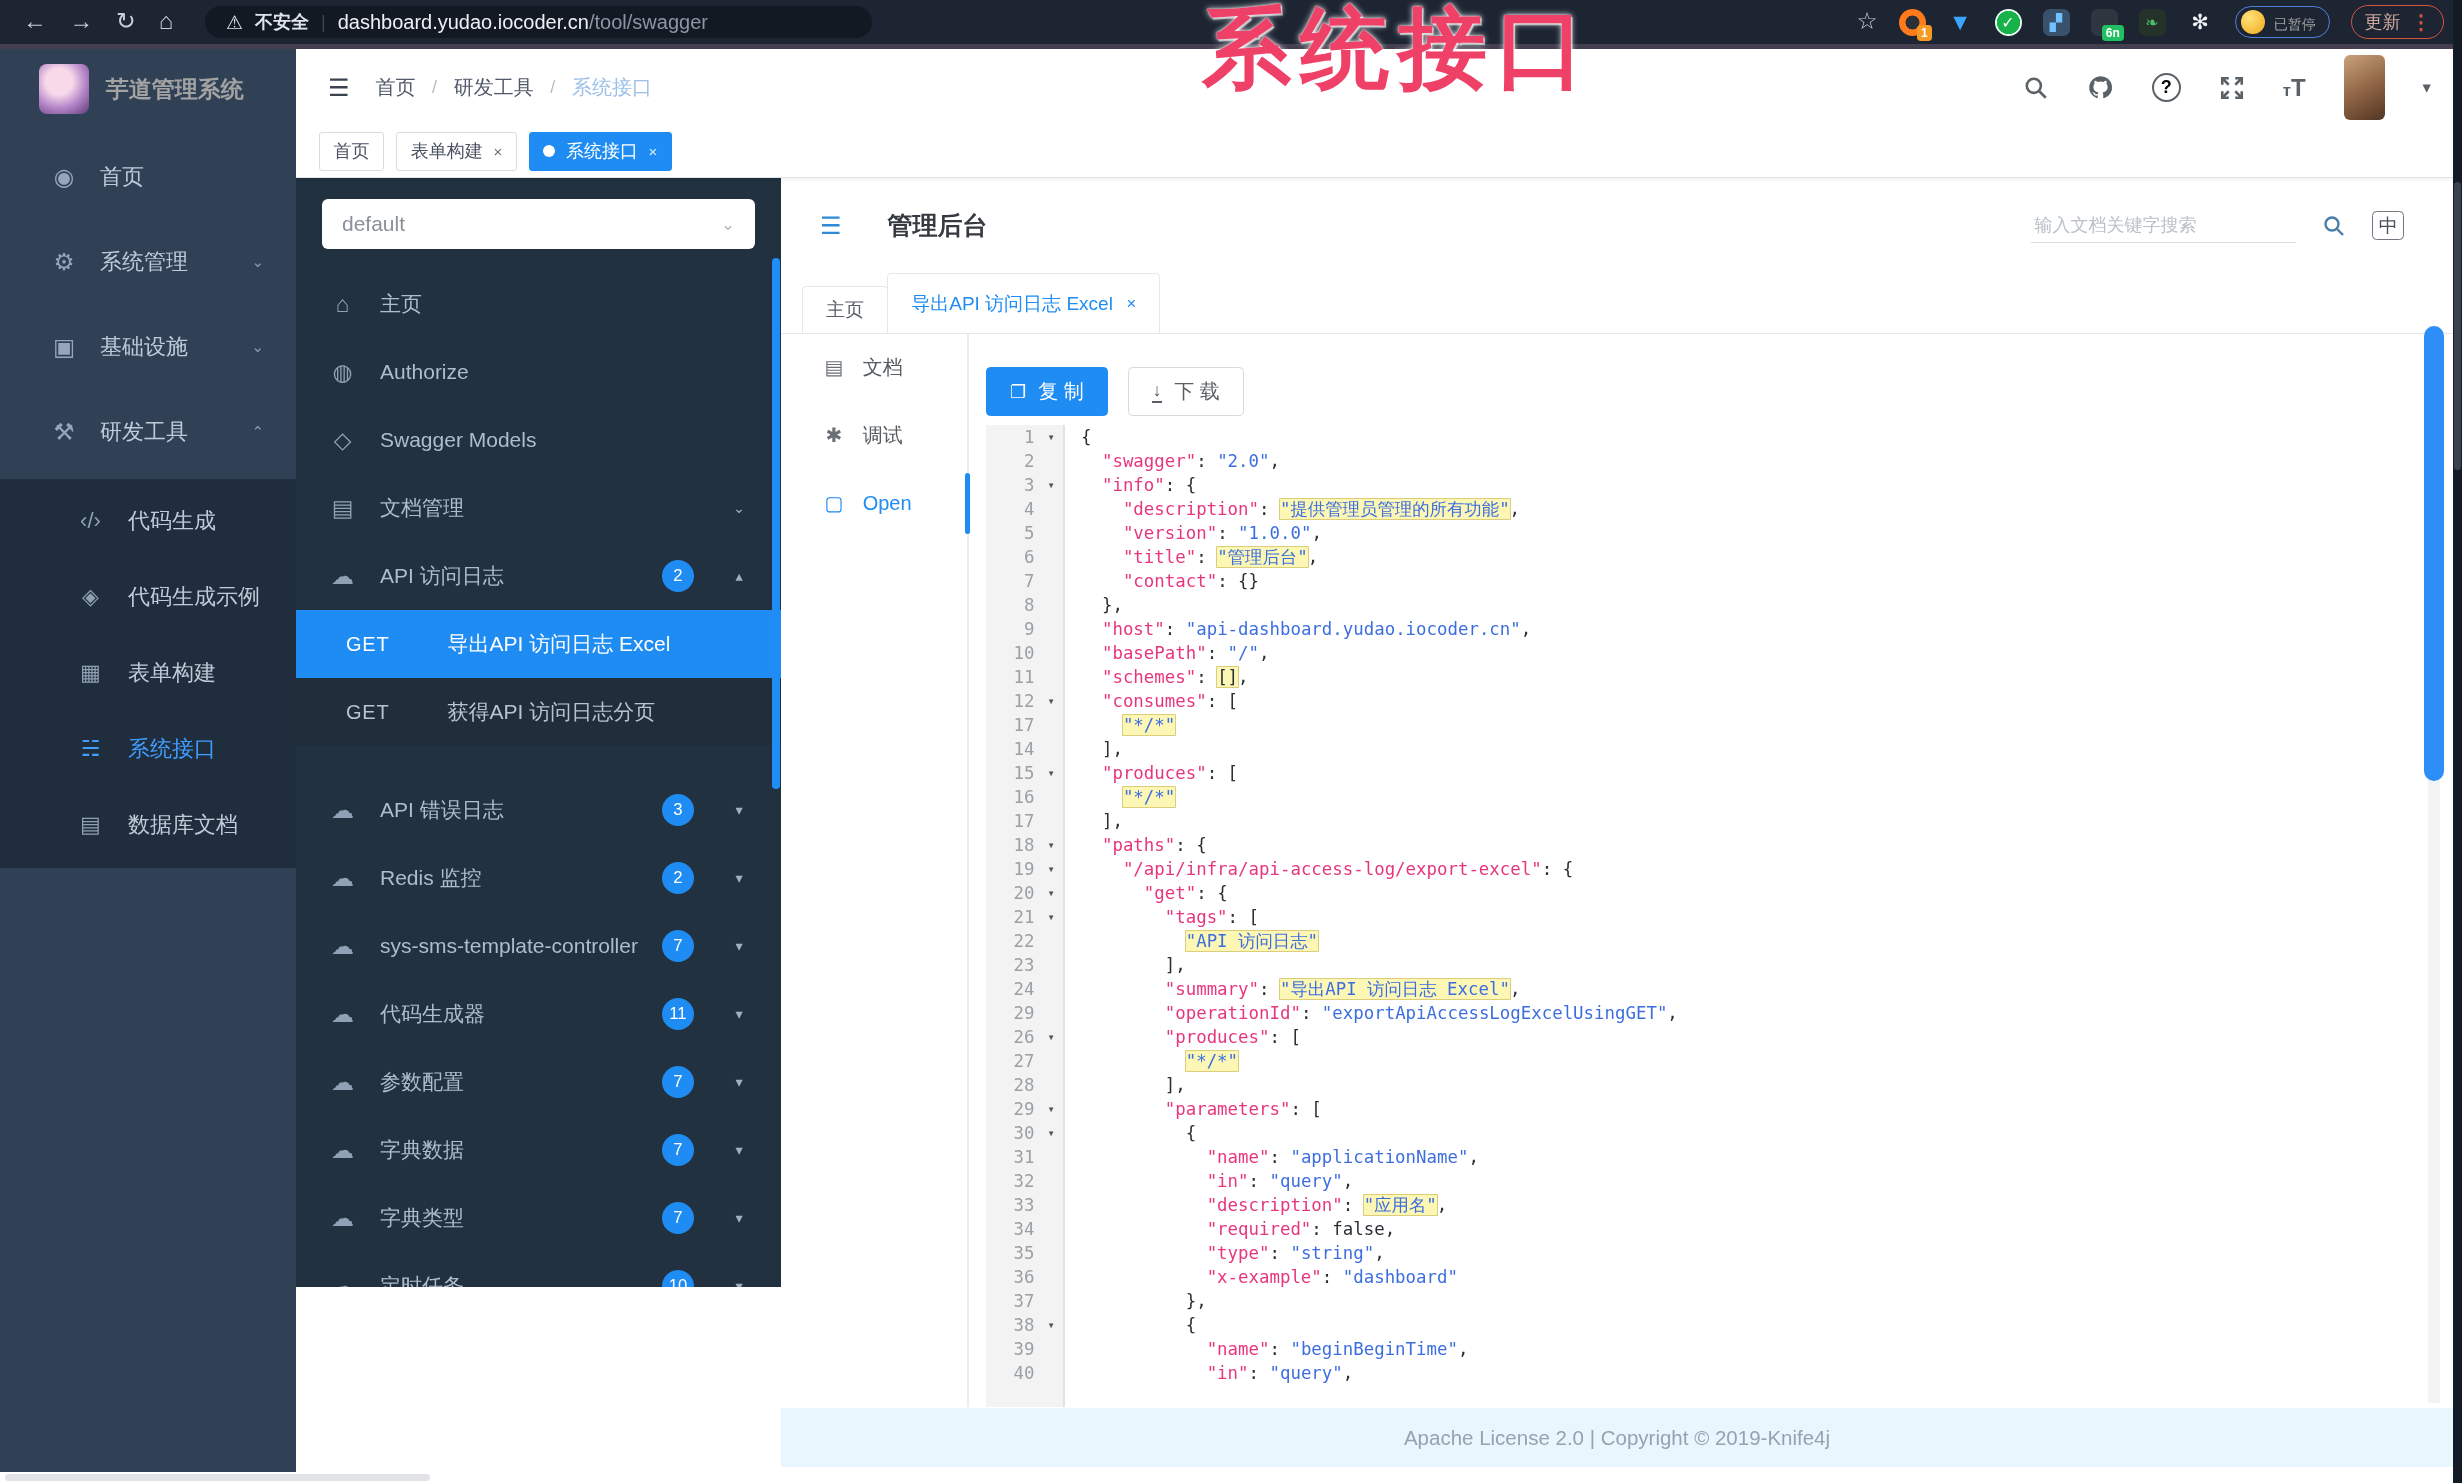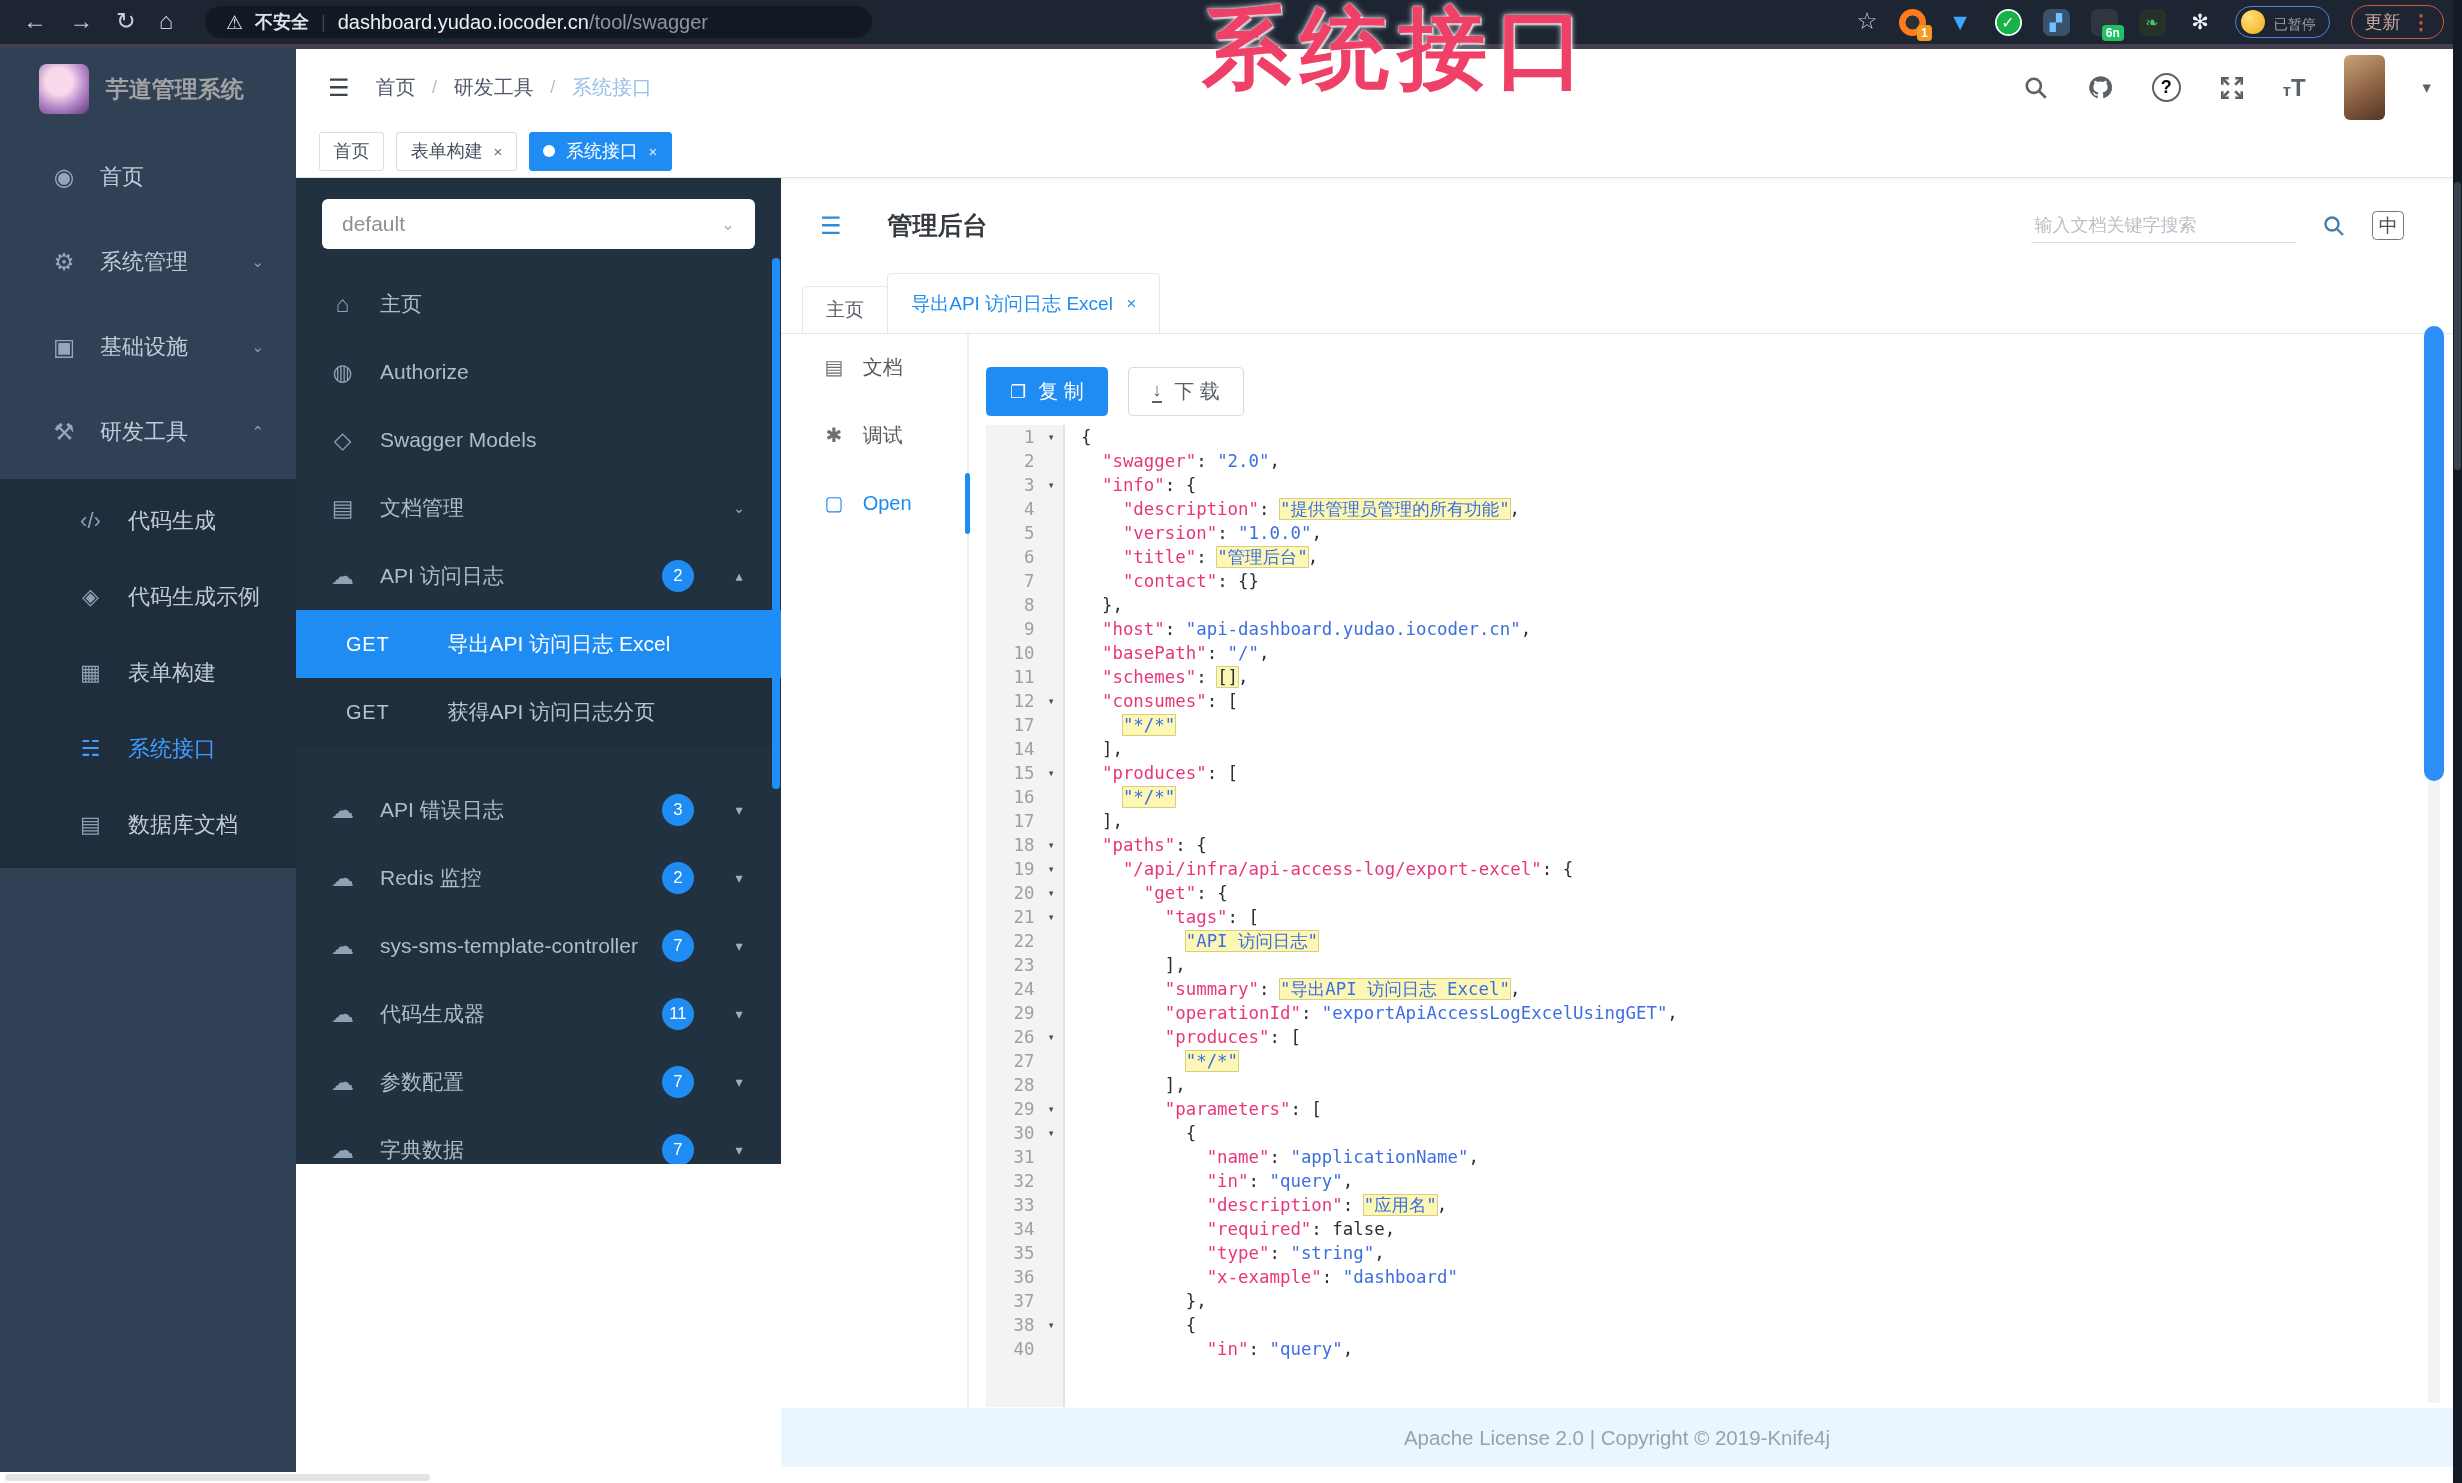--- a/index.html
+++ b/index.html
@@ -57,21 +57,21 @@
 
   
   #tagsbar{position:absolute;left:296px;top:125px;width:2167px;height:53px;background:#fff;border-bottom:0.8px solid #dfe3ea;box-shadow:0 1.5px 3.8px rgba(0,0,0,.05);display:flex;align-items:center;gap:12px;padding-left:23px;z-index:2}
   .tag{height:39px;display:flex;align-items:center;gap:10.6px;padding:0 13.6px;border:0.8px solid #d8dce5;background:#fff;color:#495060;font-size:18px;border-radius:3px;cursor:pointer}
   .tag .dot{width:12px;height:12px;border-radius:50%;background:#fff;display:none}
   .tag.active{background:#1e8cf2;border-color:#1e8cf2;color:#fff}
   .tag.active .dot{display:block}
   .tag .x{font-size:15px;opacity:.85}
 
   
-  #docsidebar{position:absolute;left:296px;top:178px;width:485px;height:986px;background:#22313f;overflow:hidden;z-index:1}
+  #docsidebar{position:absolute;left:296px;top:178px;width:485px;height:1109px;background:#22313f;overflow:hidden;z-index:1}
   #groupsel{margin:21px 26px 21px 26px;height:50px;background:#fff;border-radius:6px;display:flex;align-items:center;padding:0 20px;color:#8a9097;font-size:21px;cursor:pointer}
   #groupsel .sel-arrow{margin-left:auto;color:#b0b6bd;font-size:16.7px}
   .dmi{height:68px;display:flex;align-items:center;gap:23px;padding:0 32px;color:#aebdcc;font-size:21px;cursor:pointer}
   .dmi .ic{font-size:23px;color:#8fa2b5;width:29px;text-align:center;flex:none}
   .dmi .lbl{white-space:nowrap}
   .badge{min-width:32px;height:32px;border-radius:16px;background:#1e8cf2;color:#fff;font-size:16.7px;display:flex;align-items:center;justify-content:center;margin-left:auto;padding:0 4.5px;flex:none}
   .dmi .arr{color:#9fb0c0;font-size:14.4px;margin-left:12px;width:20px;text-align:center;flex:none}
   .dmi .arr.solo{margin-left:auto}
   .apichild{height:68px;display:flex;align-items:center;padding-left:50px;gap:58px;font-size:21px;background:#202e3c;color:#b6c4d2;cursor:pointer}
   .apichild .method{font-weight:normal;font-size:20px;letter-spacing:0.8px}
@@ -611,20 +611,25 @@
           <span class="ln">37</span>
           <span class="fold"></span>
           <span class="code">          <span class="p">},</span></span>
         </div>
         <div class="cl">
           <span class="ln">38</span>
           <span class="fold">▾</span>
           <span class="code">          <span class="p">{</span></span>
         </div>
         <div class="cl">
+          <span class="ln">39</span>
+          <span class="fold"></span>
+          <span class="code">            <span class="k">"name"</span><span class="p">: </span><span class="s">"beginBeginTime"</span><span class="p">,</span></span>
+        </div>
+        <div class="cl">
           <span class="ln">40</span>
           <span class="fold"></span>
           <span class="code">            <span class="k">"in"</span><span class="p">: </span><span class="s">"query"</span><span class="p">,</span></span>
         </div>
       </div>
   </div>
 </div>
 
 <div id="footer">Apache License 2.0 | Copyright © 2019-Knife4j</div>
 

